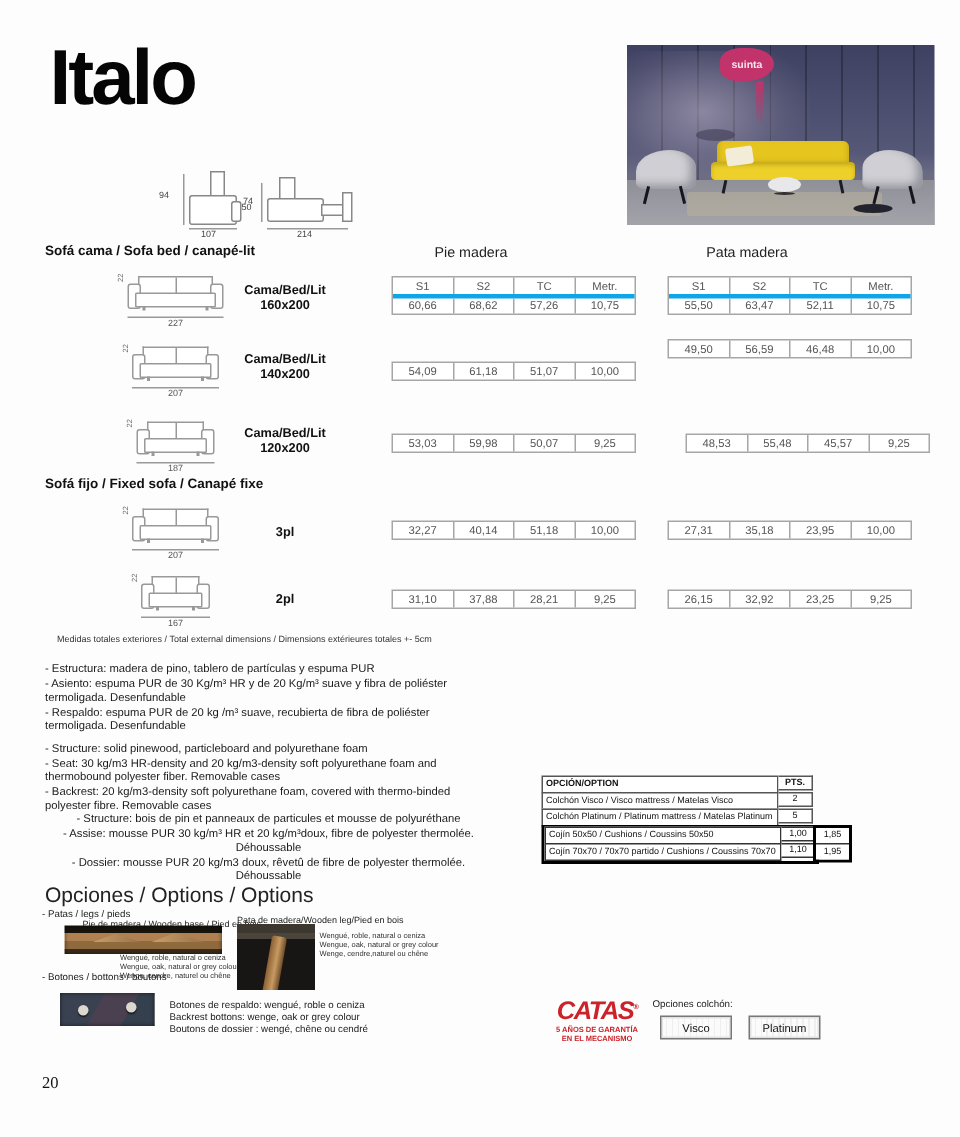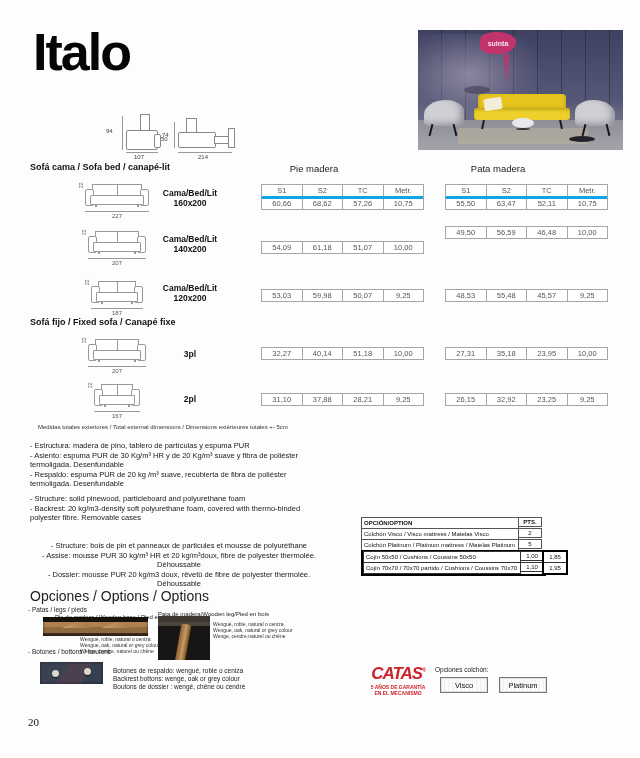--- a/index.html
+++ b/index.html
@@ -212,21 +212,21 @@
   </div>
 
 <div class="htable" style="left:233px;top:289px;">
     <div class="trow">
   <div class="pcell">53,03</div>
   <div class="pcell">59,98</div>
   <div class="pcell">50,07</div>
   <div class="pcell">9,25</div>
 </div>
   </div>
-<div class="htable" style="left:417px;top:289px;">
+<div class="htable" style="left:429px;top:289px;">
     <div class="trow">
   <div class="pcell">48,53</div>
   <div class="pcell">55,48</div>
   <div class="pcell">45,57</div>
   <div class="pcell">9,25</div>
 </div>
   </div>
 
 <div class="htable" style="left:233px;top:347px;">
     <div class="trow">
@@ -356,20 +356,21 @@
 
 <div id="footnote" class="abs">Medidas totales exteriores / Total external dimensions / Dimensions extérieures totales  +- 5cm</div>
 
 <div class="abs desc" style="top:441px;">
   <p>- Estructura: madera de pino, tablero de partículas y espuma PUR</p>
     <p>- Asiento: espuma PUR de 30 Kg/m³ HR y de 20 Kg/m³ suave y  fibra de poliéster termoligada. Desenfundable</p>
     <p>- Respaldo: espuma PUR de 20 kg /m³ suave, recubierta de fibra de poliéster termoligada. Desenfundable</p>
 </div>
 <div class="abs desc" style="top:494px;">
   <p>- Structure: solid pinewood, particleboard and polyurethane foam</p>
+    <p>- Seat: 30 kg/m3 HR-density and 20 kg/m3-density soft polyurethane foam and thermobound polyester fiber. Removable cases</p>
     <p>- Backrest:  20 kg/m3-density soft polyurethane foam, covered with thermo-binded polyester fibre. Removable cases</p>
 </div>
 <div class="abs desc" style="top:541px;text-align:center;">
   <p>- Structure:  bois de pin et panneaux de particules et mousse de polyuréthane</p>
     <p>- Assise: mousse PUR 30 kg/m³ HR et 20 kg/m³doux, fibre de polyester thermolée. Déhoussable</p>
     <p>- Dossier: mousse PUR 20 kg/m3 doux, rêvetû de fibre de polyester thermolée. Déhoussable</p>
 </div>
 
 <div id="opt-table" class="abs">
   <div class="opt-row">

